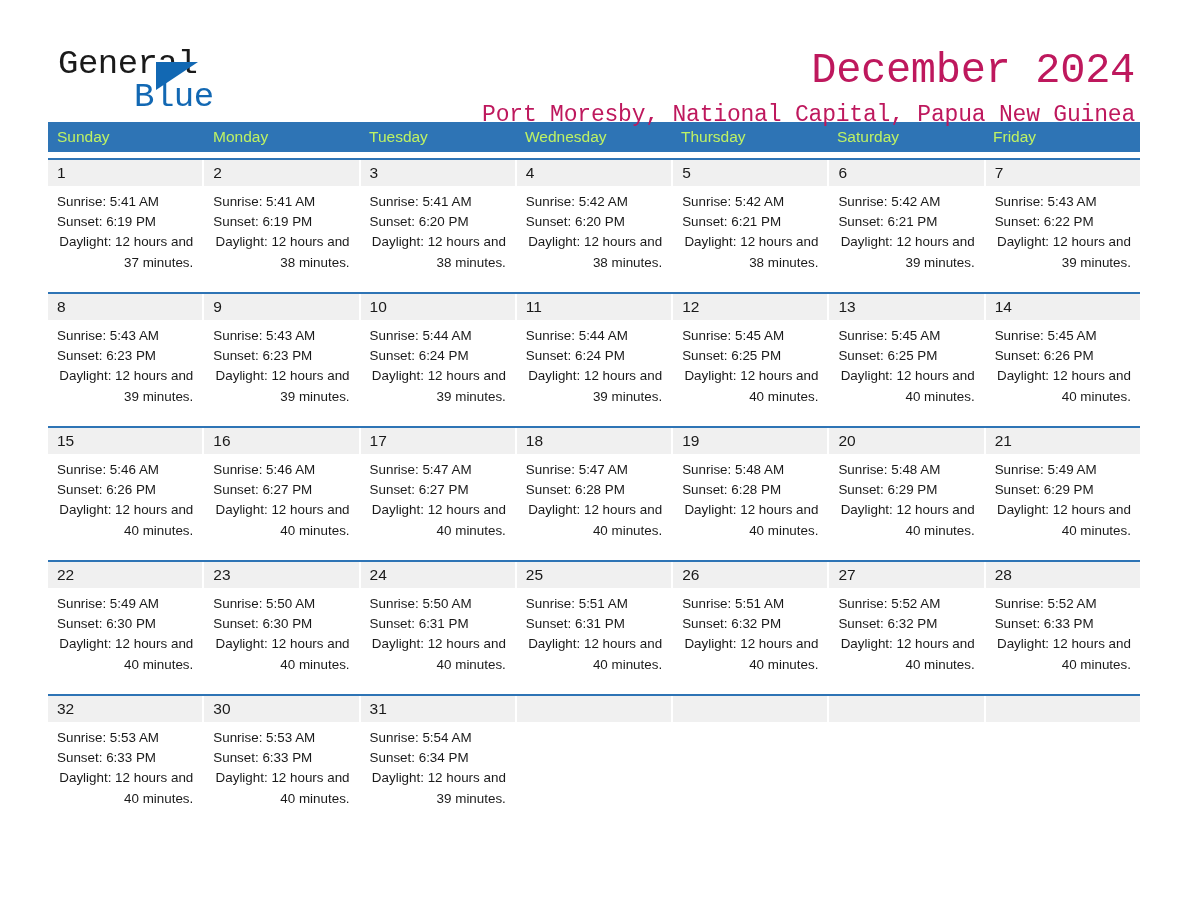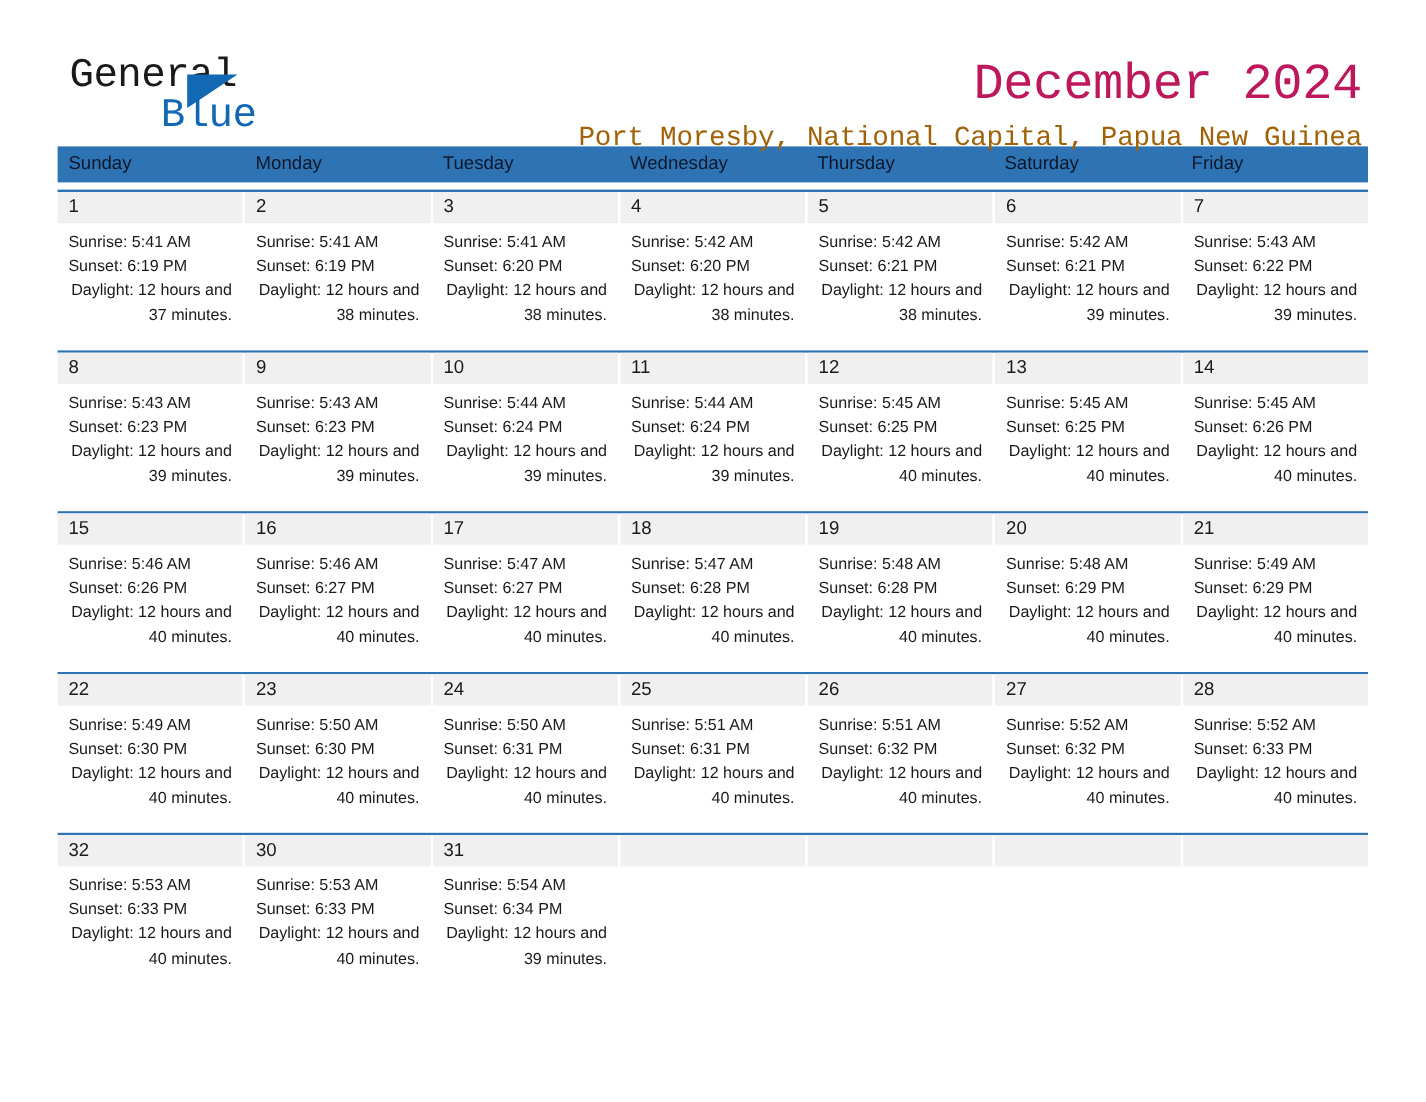--- a/index.html
+++ b/index.html
@@ -63,39 +63,39 @@
   .month-title {
     font-size: 42px;
     font-weight: 400;
     color: #be185d;
     line-height: 48px;
     letter-spacing: -0.3px;
   }
   .location {
     font-size: 23px;
     font-weight: 400;
-    color: #a16207;
+    color: #be185d;
     line-height: 30px;
     margin-top: 5px;
     letter-spacing: -0.2px;
   }
 
   
   .calendar {
     margin-top: 12px;
     width: 1092px;
   }
   .dow-row {
     display: flex;
     background: #2e74b5;
     height: 30px;
   }
   .dow {
     flex: 1 1 0;
-    color: #0f172a;
+    color: #bef264;
     font-size: 15.5px;
     line-height: 30px;
     padding-left: 9px;
     white-space: nowrap;
   }
 
   .week {
     border-top: 2px solid #2e74b5;
     margin-top: 6px;
   }

